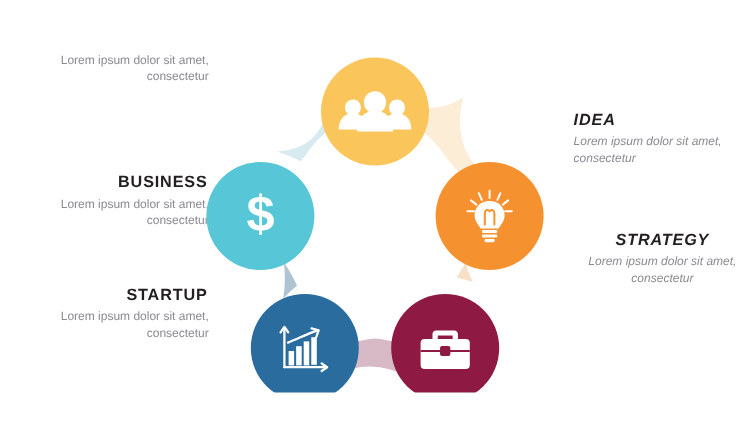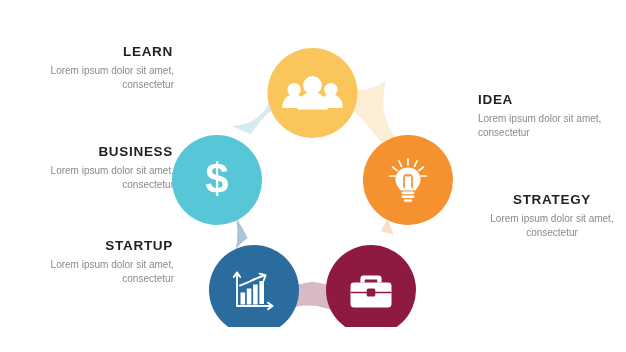--- a/index.html
+++ b/index.html
@@ -21,21 +21,21 @@
     inset: 0;
     background: #ffffff;
   }
 
   
   .label-block {
     position: absolute;
     width: 148px;
   }
   .label-block.left  { text-align: right; }
-  .label-block.right { text-align: left;  }
+  .label-block.right { text-align: left; font-style: italic;  }
 
   .label-title {
     font-size: 13.5px;
     font-weight: bold;
     letter-spacing: 0.7px;
     color: #231f20;
     line-height: 1.25;
     margin: 0 0 3px 0;
     white-space: nowrap;
   }
@@ -67,21 +67,20 @@
   #diagram svg { display: block; width: 100%; height: 100%; }
 
   .node-circle { cursor: default; }
 </style>
 </head>
 <body>
 
 <div id="infographic-root">
 
   <div class="label-block left" id="block-learn">
-    <p class="label-title">LEARN</p>
     <p class="label-desc">Lorem ipsum dolor sit amet, consectetur</p>
   </div>
 
   <div class="label-block left" id="block-startup">
     <p class="label-title">BUSINESS</p>
     <p class="label-desc">Lorem ipsum dolor sit amet, consectetur</p>
   </div>
 
   <div class="label-block left" id="block-business">
     <p class="label-title">STARTUP</p>

